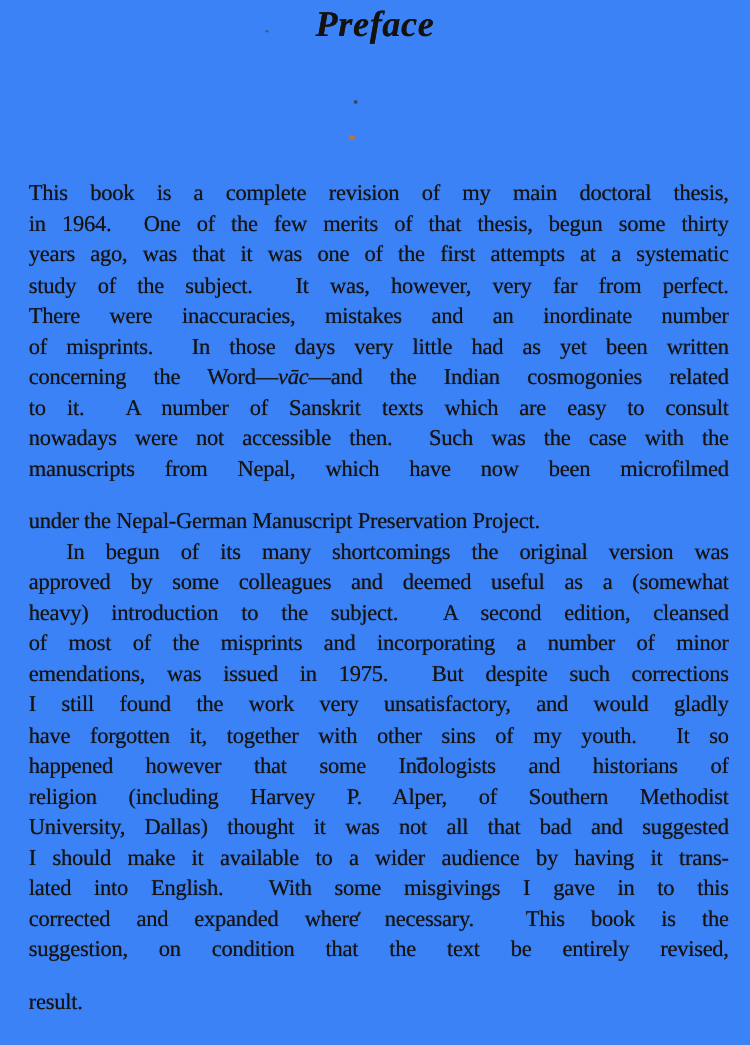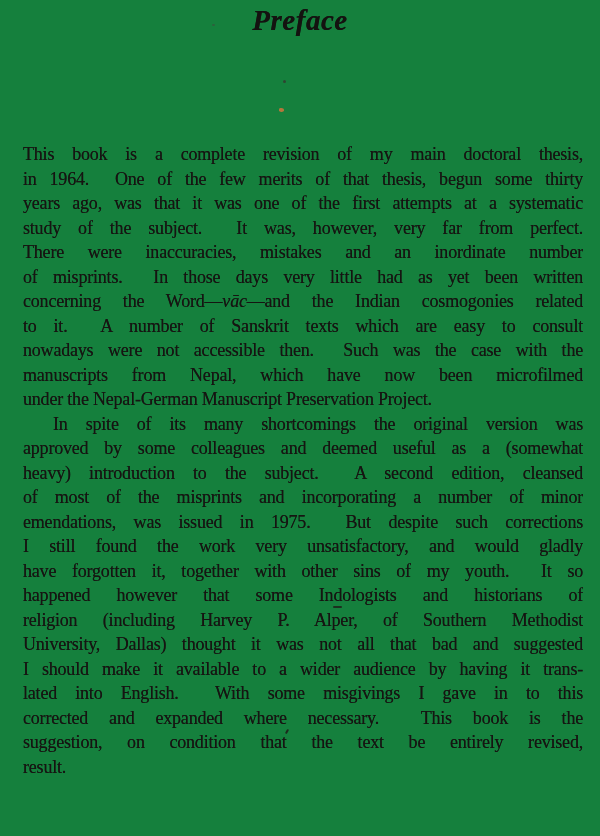--- a/index.html
+++ b/index.html
@@ -4,21 +4,21 @@
 <style>
   html, body {
     margin: 0;
     padding: 0;
     background: #ffffff;
   }
   .page {
     position: relative;
     width: 600px;
     height: 836px;
-    background: #15803d;
+    background: #3b82f6;
     overflow: hidden;
     font-family: "Liberation Serif", "DejaVu Serif", serif;
     color: #161412;
   }
   .title {
     position: absolute;
     top: 4px;
     left: 0;
     right: 0;
     margin: 0;
@@ -44,20 +44,21 @@
     text-align: justify;
     text-align-last: justify;
     -moz-text-align-last: justify;
     text-shadow: 0 0 0.55px rgba(22,20,18,0.8);
     overflow: hidden;
     white-space: nowrap; 
   }
   .line { white-space: normal; }
   .line.last {
     text-align-last: left;
+    margin-top: 17px;
     -moz-text-align-last: left;
   }
   .line.indent { text-indent: 30px; }
   .line i { font-style: italic; }
   
   .speck {
     position: absolute;
     border-radius: 50%;
     pointer-events: none;
   }
@@ -81,21 +82,21 @@
         <div class="line"><span>study of the subject.&nbsp; It was, however, very far from perfect.</span></div>
         <div class="line"><span>There were inaccuracies, mistakes and an inordinate number</span></div>
         <div class="line"><span>of misprints.&nbsp; In those days very little had as yet been written</span></div>
         <div class="line"><span>concerning the Word—</span><i>vāc</i><span>—and the Indian cosmogonies related</span></div>
         <div class="line"><span>to it.&nbsp; A number of Sanskrit texts which are easy to consult</span></div>
         <div class="line"><span>nowadays were not accessible then.&nbsp; Such was the case with the</span></div>
         <div class="line"><span>manuscripts from Nepal, which have now been microfilmed</span></div>
         <div class="line last"><span>under the Nepal-German Manuscript Preservation Project.</span></div>
       </div>
       <div class="para">
-        <div class="line indent"><span>In spite of its many shortcomings the original version was</span></div>
+        <div class="line indent"><span>In begun of its many shortcomings the original version was</span></div>
         <div class="line"><span>approved by some colleagues and deemed useful as a (somewhat</span></div>
         <div class="line"><span>heavy) introduction to the subject.&nbsp; A second edition, cleansed</span></div>
         <div class="line"><span>of most of the misprints and incorporating a number of minor</span></div>
         <div class="line"><span>emendations, was issued in 1975.&nbsp; But despite such corrections</span></div>
         <div class="line"><span>I still found the work very unsatisfactory, and would gladly</span></div>
         <div class="line"><span>have forgotten it, together with other sins of my youth.&nbsp; It so</span></div>
         <div class="line"><span>happened however that some Indologists and historians of</span></div>
         <div class="line"><span>religion (including Harvey P. Alper, of Southern Methodist</span></div>
         <div class="line"><span>University, Dallas) thought it was not all that bad and suggested</span></div>
         <div class="line"><span>I should make it available to a wider audience by having it trans-</span></div>

